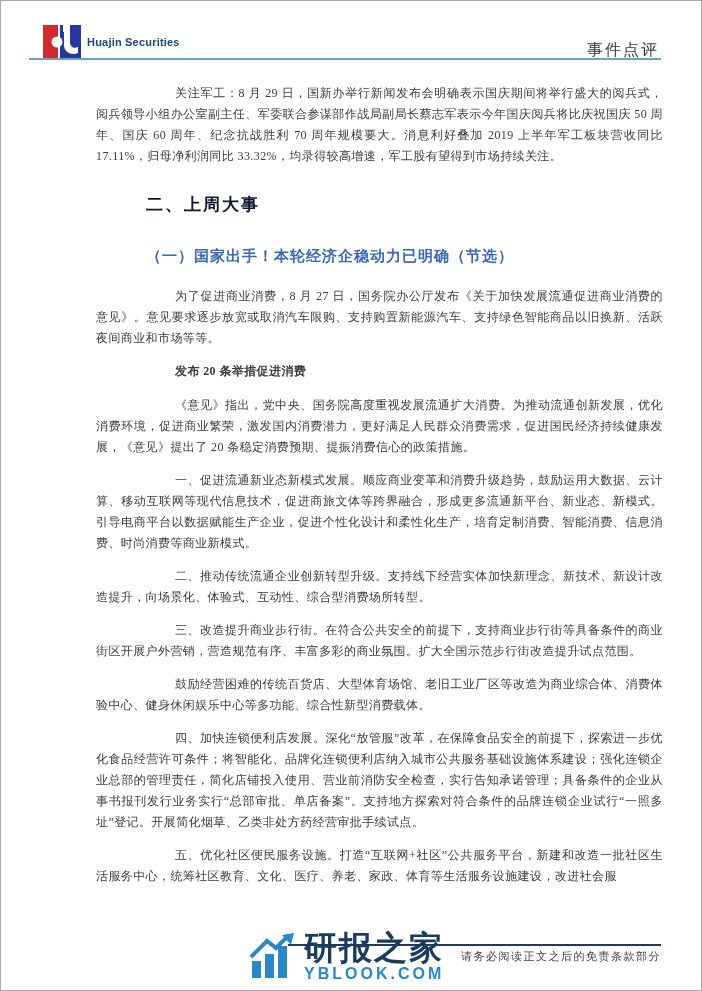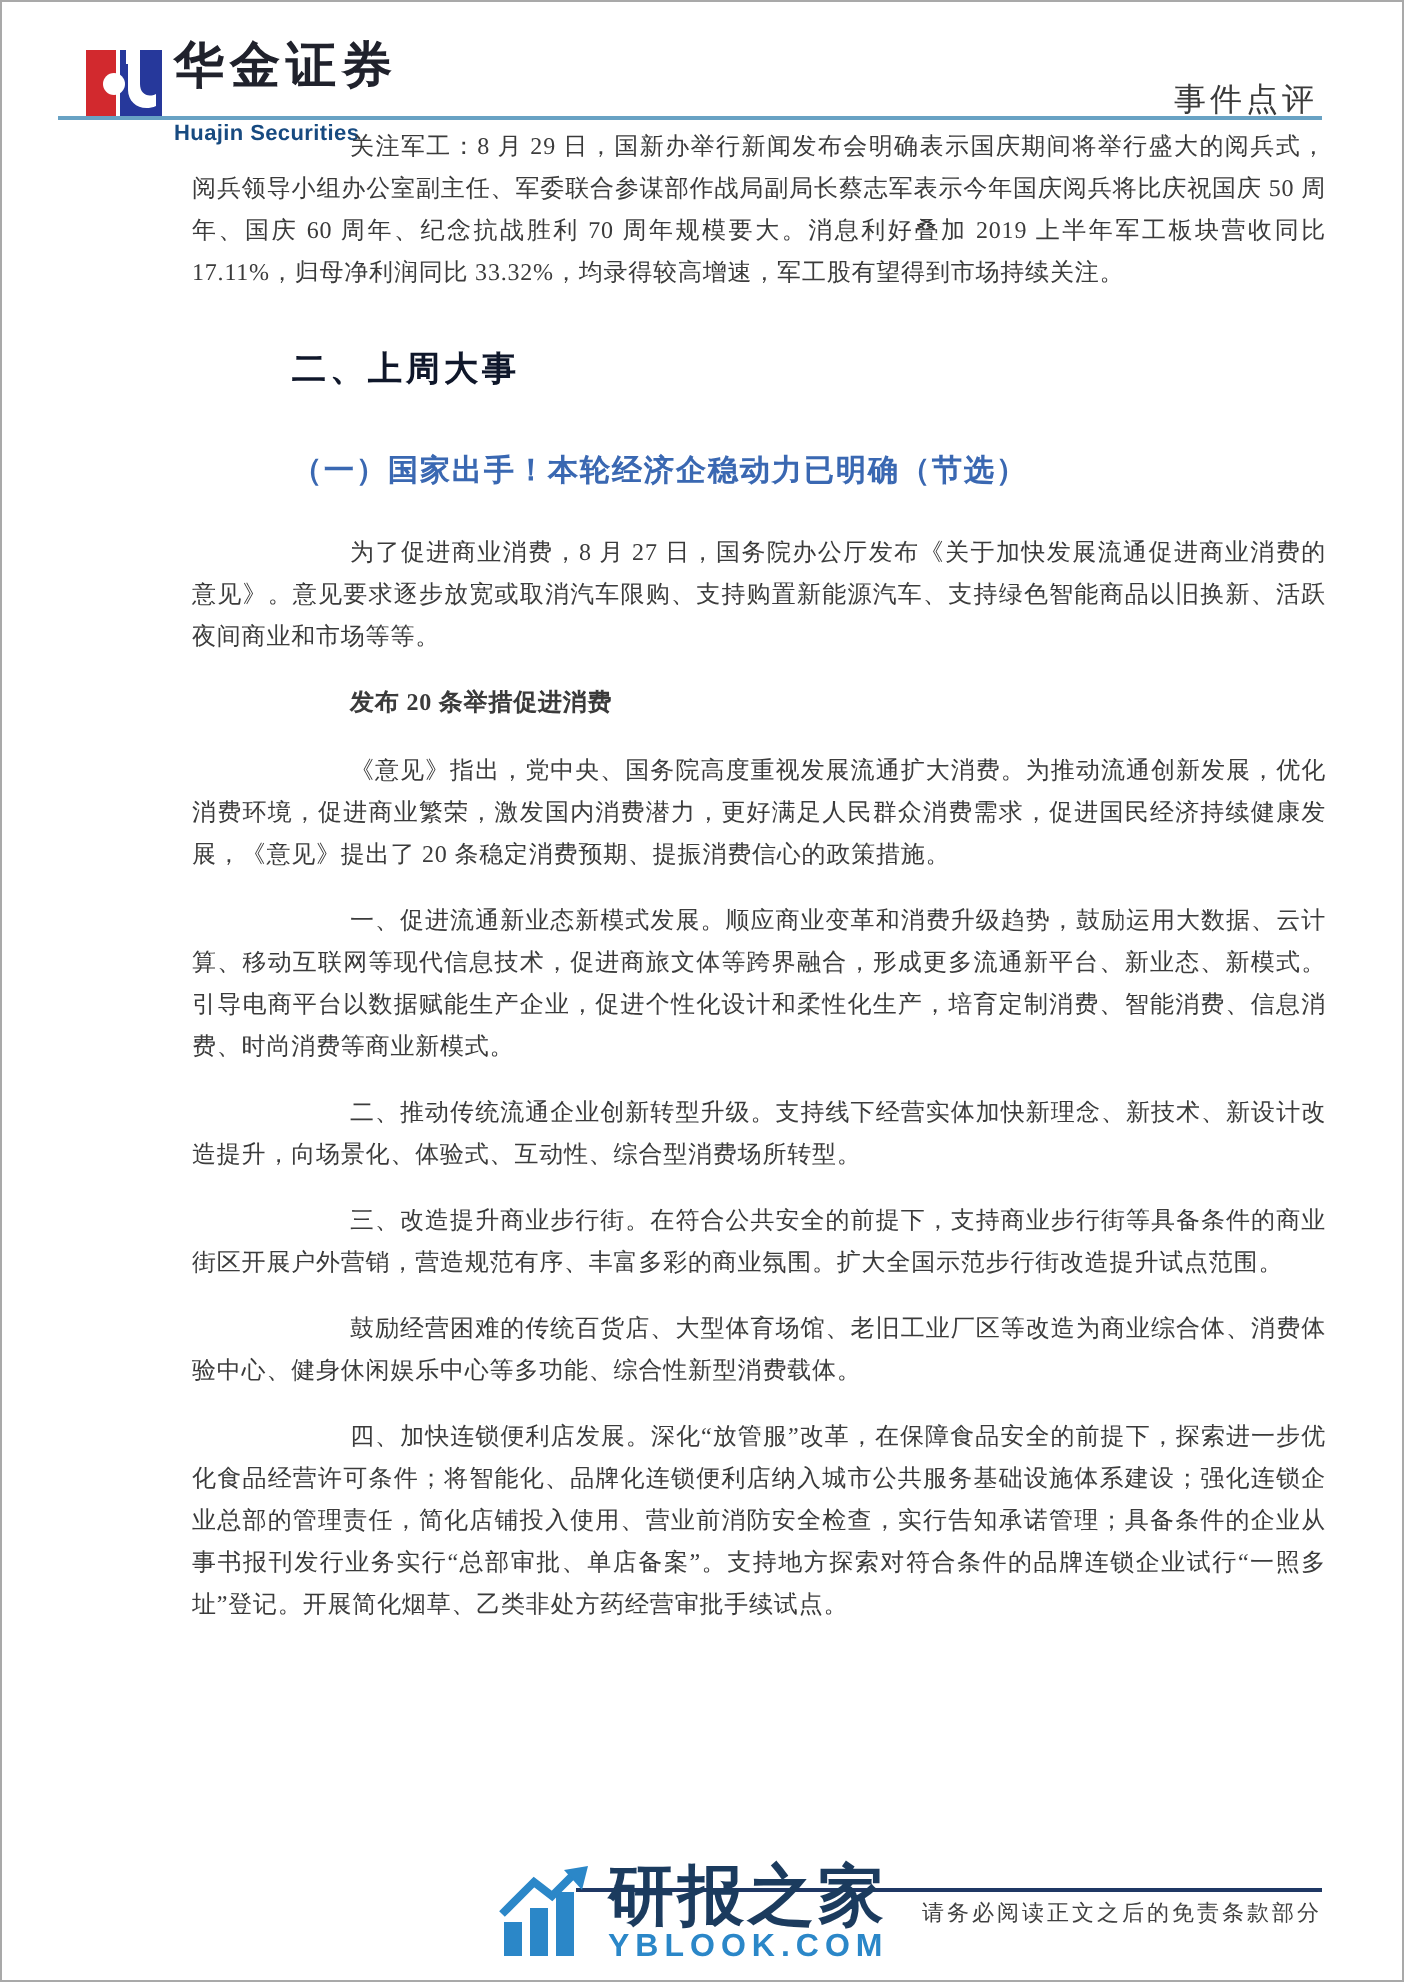--- a/index.html
+++ b/index.html
@@ -14,21 +14,21 @@
     font-family:"Liberation Serif","DejaVu Serif",serif;
   }
   
   .logo-mark{position:absolute;left:42px;top:24px;width:38px;height:34px;}
   .logo-text{position:absolute;left:86px;top:20px;line-height:1;}
   .logo-cn{font-size:25px;font-weight:700;color:#20222c;letter-spacing:3px;font-family:"Liberation Sans","DejaVu Sans",sans-serif;}
   .logo-en{font-size:11px;font-weight:700;color:#174a80;margin-top:16px;letter-spacing:0.2px;font-family:"Liberation Sans","DejaVu Sans",sans-serif;}
   .doc-type{position:absolute;right:42px;top:39px;font-size:16px;color:#3a3a3a;letter-spacing:2px;}
   .header-rule{position:absolute;left:28px;right:40px;top:57px;height:2px;background:#68a2c4;}
   
-  main{position:absolute;left:95px;top:62px;width:567px;}
+  main{position:absolute;left:95px;top:82px;width:567px;}
   main p{margin:0 0 12px 0;font-size:12px;line-height:21px;color:#3b3b3b;letter-spacing:0.4px;text-align:justify;}
   .p-body{text-indent:79px;}
   .p-subhead{text-indent:79px;font-weight:600;margin-bottom:13px;}
   .p-h1{font-size:17px;line-height:22px;font-weight:700;color:#0f172a;margin:27px 0 30px 50px;letter-spacing:2px;text-align:left;}
   .p-h2{font-size:15px;line-height:20px;font-weight:700;color:#3a68b2;margin:0 0 20px 50px;letter-spacing:1px;text-align:left;}
   
   .footer-rule{position:absolute;left:287px;right:40px;top:943px;height:2px;background:#1f3864;z-index:1;}
   .watermark{position:absolute;left:248px;top:930px;display:flex;align-items:center;gap:9px;z-index:2;}
   .wm-icon{width:46px;height:48px;}
   .wm-cn{font-size:33px;line-height:34px;font-weight:700;color:#1b3b5e;letter-spacing:2px;font-family:"Liberation Sans","DejaVu Sans",sans-serif;}
@@ -42,38 +42,38 @@
 
   <div class="logo-mark">
     <svg width="38" height="34" viewBox="0 0 38 34" xmlns="http://www.w3.org/2000/svg">
       <rect x="0" y="0" width="15" height="34" fill="#d2292e"></rect>
       <rect x="17" y="0" width="21" height="34" fill="#26389b"></rect>
       <circle cx="14" cy="17" r="5.5" fill="#ffffff"></circle>
       <path d="M20 0 L27 0 L27 17 C27 22 31 24 35 22 L35 28 C28 31 21 27 21 20 L21 7 L20 7 Z" fill="#ffffff"></path>
     </svg>
   </div>
   <div class="logo-text">
-    <div class="logo-cn">华金证券</div>
     <div class="logo-en">Huajin Securities</div>
   </div>
   <div class="doc-type">事件点评</div>
   <div class="header-rule"></div>
 
   <main id="doc-main">
       <p class="p-body">关注军工：8 月 29 日，国新办举行新闻发布会明确表示国庆期间将举行盛大的阅兵式，阅兵领导小组办公室副主任、军委联合参谋部作战局副局长蔡志军表示今年国庆阅兵将比庆祝国庆 50 周年、国庆 60 周年、纪念抗战胜利 70 周年规模要大。消息利好叠加 2019 上半年军工板块营收同比 17.11%，归母净利润同比 33.32%，均录得较高增速，军工股有望得到市场持续关注。</p>
       <p class="p-h1">二、上周大事</p>
       <p class="p-h2">（一）国家出手！本轮经济企稳动力已明确（节选）</p>
       <p class="p-body">为了促进商业消费，8 月 27 日，国务院办公厅发布《关于加快发展流通促进商业消费的意见》。意见要求逐步放宽或取消汽车限购、支持购置新能源汽车、支持绿色智能商品以旧换新、活跃夜间商业和市场等等。</p>
       <p class="p-subhead">发布 20 条举措促进消费</p>
       <p class="p-body">《意见》指出，党中央、国务院高度重视发展流通扩大消费。为推动流通创新发展，优化消费环境，促进商业繁荣，激发国内消费潜力，更好满足人民群众消费需求，促进国民经济持续健康发展，《意见》提出了 20 条稳定消费预期、提振消费信心的政策措施。</p>
       <p class="p-body">一、促进流通新业态新模式发展。顺应商业变革和消费升级趋势，鼓励运用大数据、云计算、移动互联网等现代信息技术，促进商旅文体等跨界融合，形成更多流通新平台、新业态、新模式。引导电商平台以数据赋能生产企业，促进个性化设计和柔性化生产，培育定制消费、智能消费、信息消费、时尚消费等商业新模式。</p>
       <p class="p-body">二、推动传统流通企业创新转型升级。支持线下经营实体加快新理念、新技术、新设计改造提升，向场景化、体验式、互动性、综合型消费场所转型。</p>
       <p class="p-body">三、改造提升商业步行街。在符合公共安全的前提下，支持商业步行街等具备条件的商业街区开展户外营销，营造规范有序、丰富多彩的商业氛围。扩大全国示范步行街改造提升试点范围。</p>
       <p class="p-body">鼓励经营困难的传统百货店、大型体育场馆、老旧工业厂区等改造为商业综合体、消费体验中心、健身休闲娱乐中心等多功能、综合性新型消费载体。</p>
       <p class="p-body">四、加快连锁便利店发展。深化“放管服”改革，在保障食品安全的前提下，探索进一步优化食品经营许可条件；将智能化、品牌化连锁便利店纳入城市公共服务基础设施体系建设；强化连锁企业总部的管理责任，简化店铺投入使用、营业前消防安全检查，实行告知承诺管理；具备条件的企业从事书报刊发行业务实行“总部审批、单店备案”。支持地方探索对符合条件的品牌连锁企业试行“一照多址”登记。开展简化烟草、乙类非处方药经营审批手续试点。</p>
+      <p class="p-body">五、优化社区便民服务设施。打造“互联网+社区”公共服务平台，新建和改造一批社区生活服务中心，统筹社区教育、文化、医疗、养老、家政、体育等生活服务设施建设，改进社会服</p>
     </main>
 
   <div class="footer-rule"></div>
   <div class="watermark">
     <div class="wm-icon">
       <svg width="46" height="48" viewBox="0 0 46 48" xmlns="http://www.w3.org/2000/svg">
         <rect x="3" y="28" width="9" height="17" fill="#2b87c8"></rect>
         <rect x="16" y="21" width="9" height="24" fill="#2b87c8"></rect>
         <rect x="29" y="13" width="9" height="32" fill="#2b87c8"></rect>
         <path d="M2 24 L18 8 L27 15 L38 4" stroke="#2b87c8" stroke-width="4" fill="none"></path>

